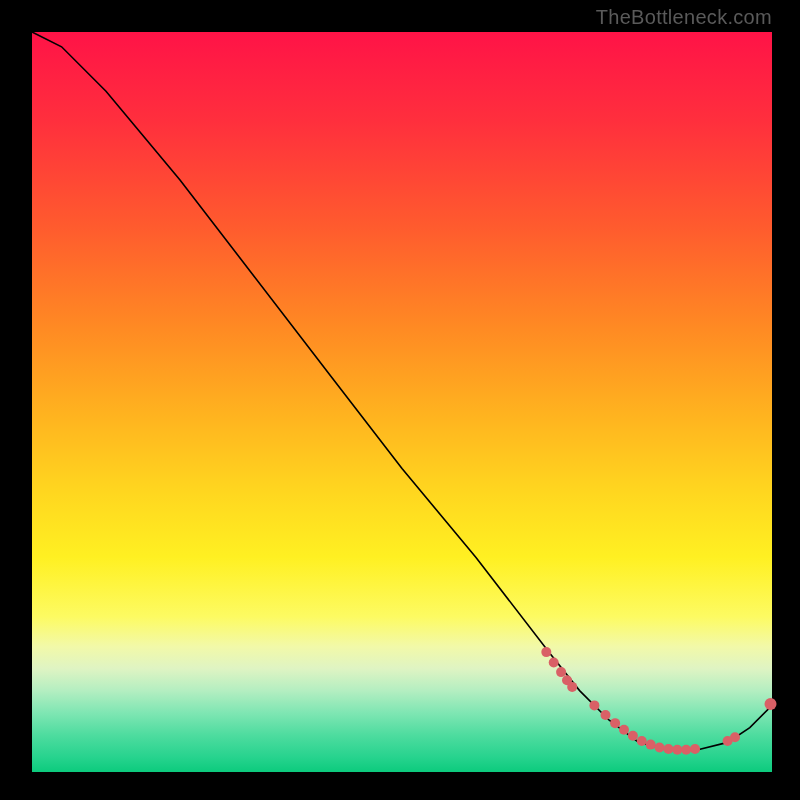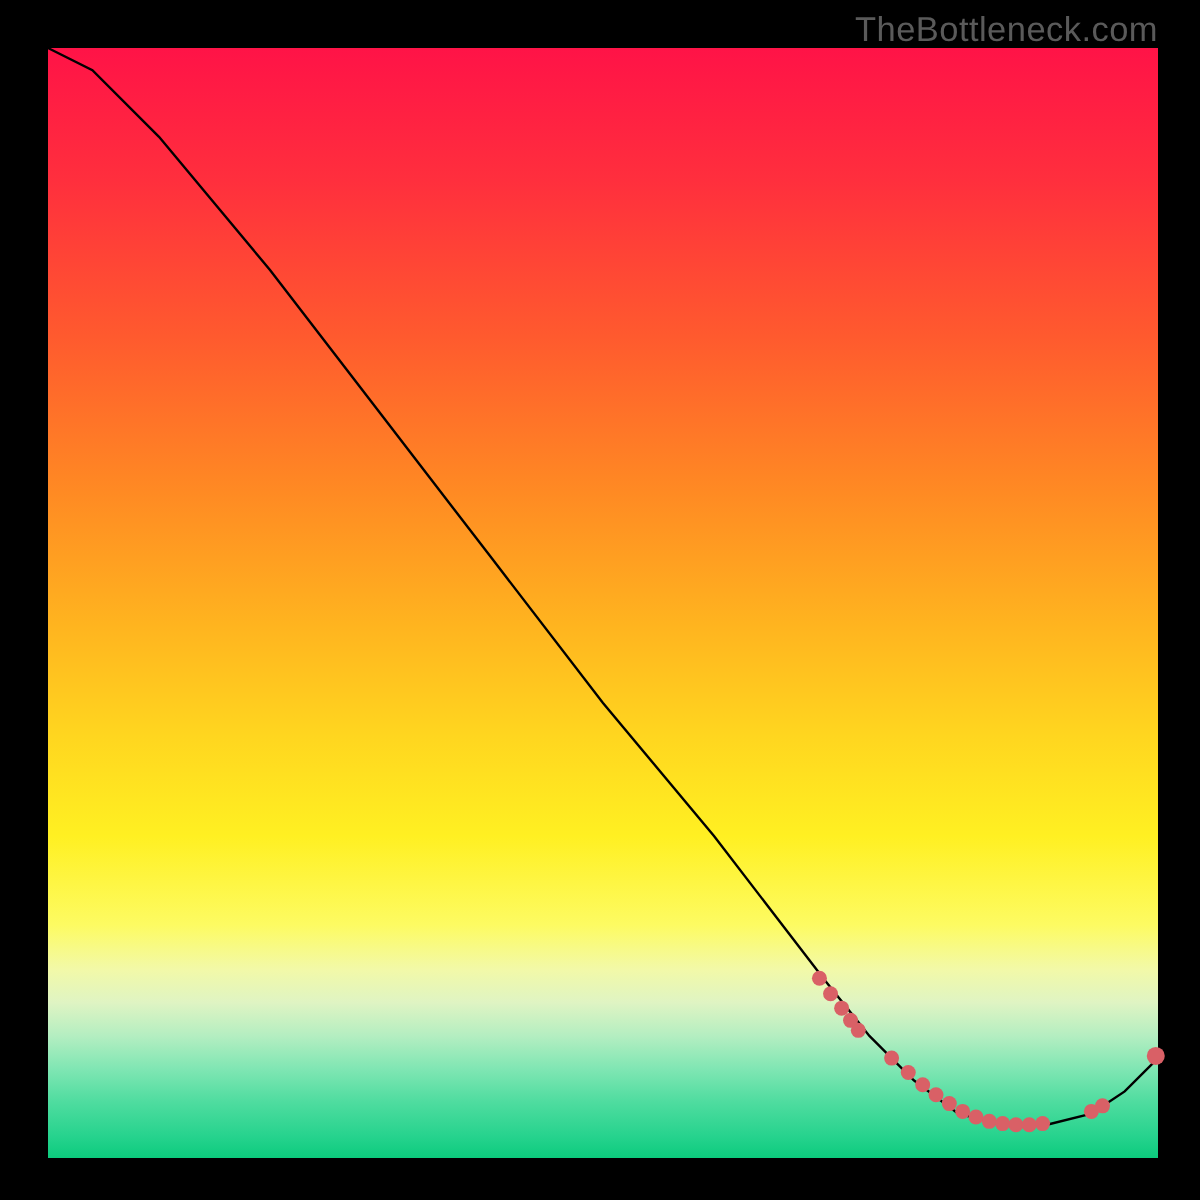--- a/index.html
+++ b/index.html
@@ -39,21 +39,21 @@
       #4edc9f 95%,
       #27d38e 98%,
       #0ccb7d 100%
     );
     border: 2px solid #000;
   }
   .watermark {
     position: absolute;
     top: 6px;
     right: 28px;
-    font-size: 23px;
+    font-size: 20px;
     font-weight: 500;
     color: #5a5a5a;
     letter-spacing: 0.3px;
   }
   svg.curve {
     position: absolute;
     left: 0;
     top: 0;
     width: 740px;
     height: 740px;

